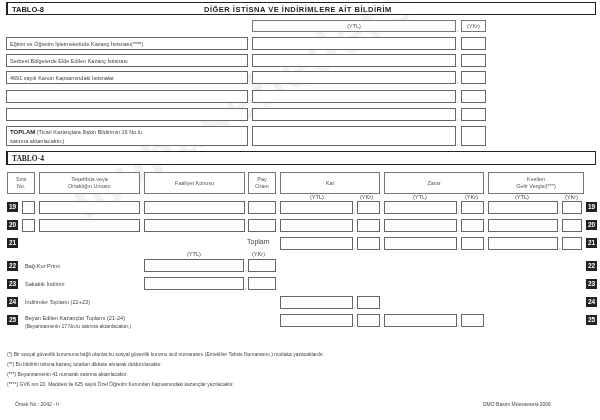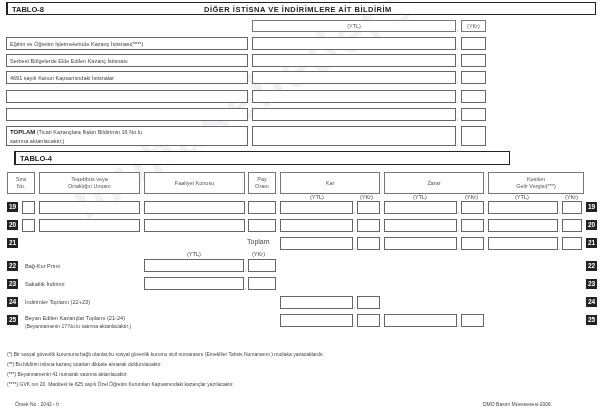--- a/index.html
+++ b/index.html
@@ -72,21 +72,21 @@
 <div class="box" style="left:6px;top:126px;width:242px;height:20px;">
   <div style="position:absolute;left:3px;top:2px;font-size:5.5px;color:#444;white-space:nowrap;">
     <b style="color:#222;font-size:6px;">TOPLAM</b><span> (Ticari Kazançlara İlişkin Bildirimin 16 No.lu</span>
   </div>
   <div style="position:absolute;left:3px;top:11px;font-size:5.5px;color:#444;white-space:nowrap;">satırına aktarılacaktır.)</div>
 </div>
 <div class="box" style="left:252px;top:126px;width:204px;height:20px;"></div>
 <span class="comma" style="left:457px;top:140px;">,</span>
 <div class="box" style="left:461px;top:126px;width:25px;height:20px;"></div>
 
-<div class="hdrbar" style="left:14px;top:151px;width:496px;height:14px;">
+<div class="hdrbar" style="left:6px;top:151px;width:590px;height:14px;font-family:Liberation Serif, serif;">
   <span class="hdr-left">TABLO-4</span>
 </div>
 
 <div class="box thin center" style="left:7px;top:172px;width:28px;height:22px;">
   <span>Sıra</span>
   <span>No.</span>
 </div>
 <div class="box thin center" style="left:39px;top:172px;width:101px;height:22px;">
   <span>Teşebbüs  veya</span>
   <span>Ortaklığın Unvanı</span>

